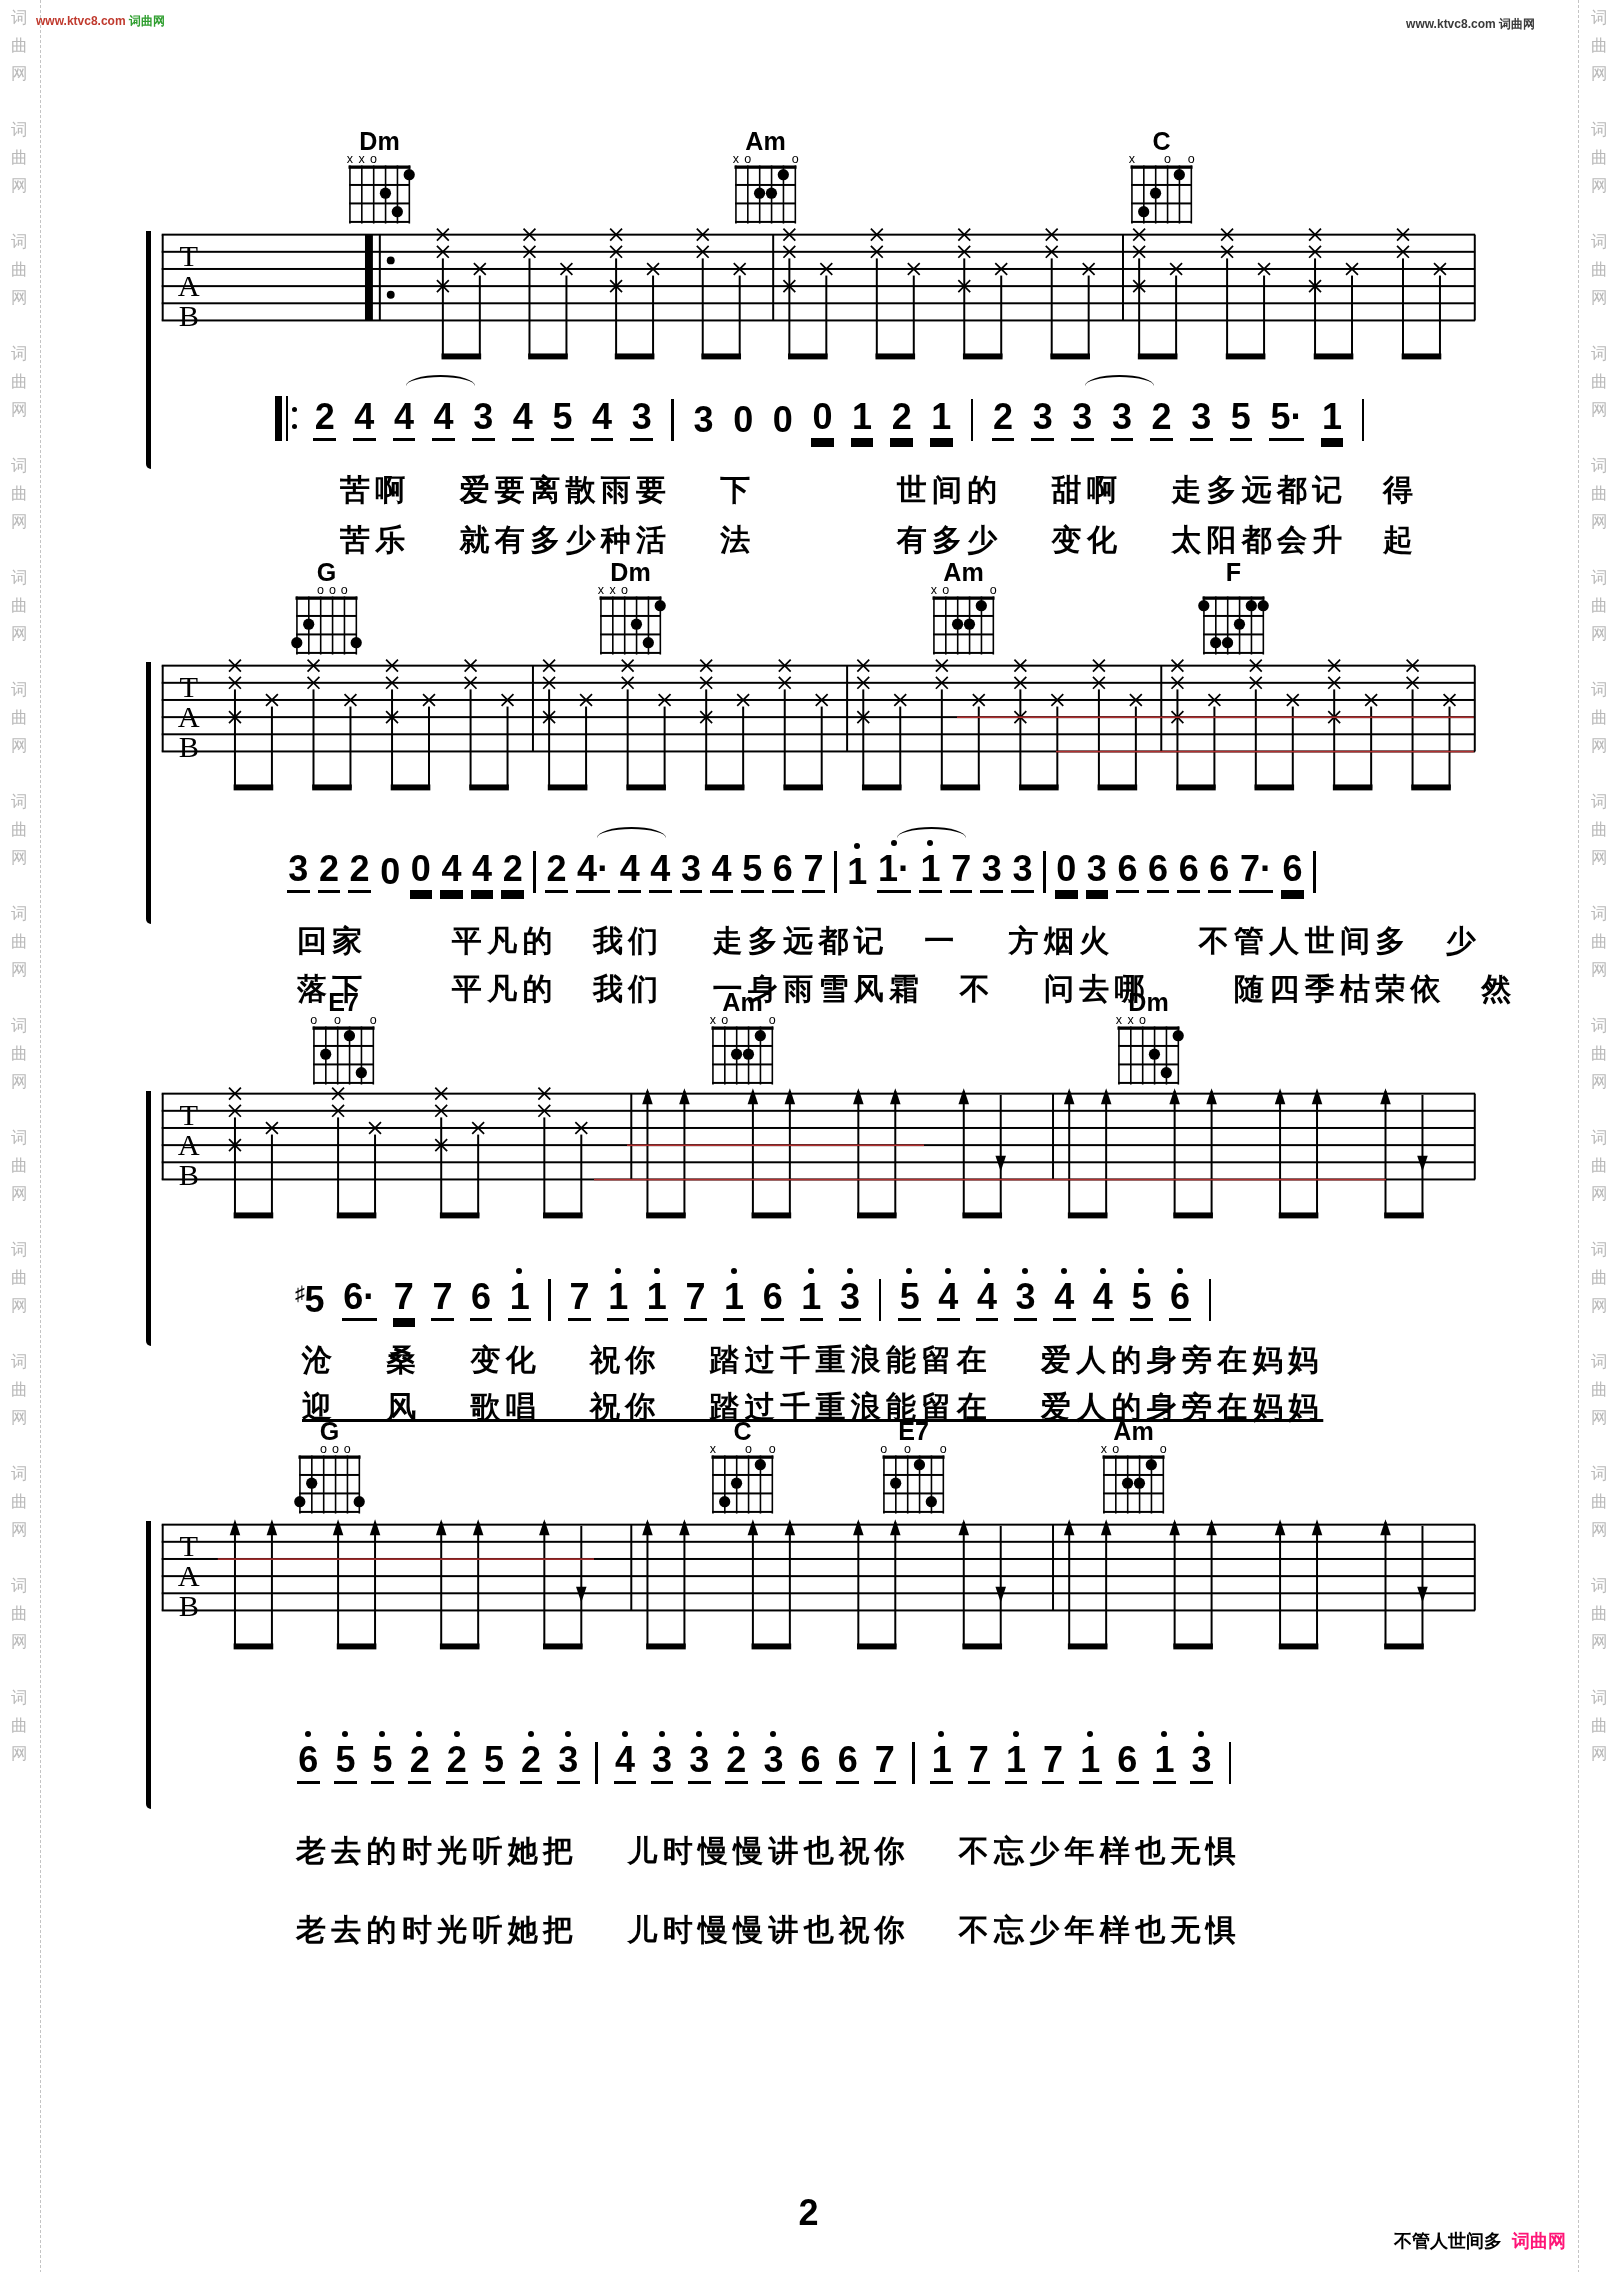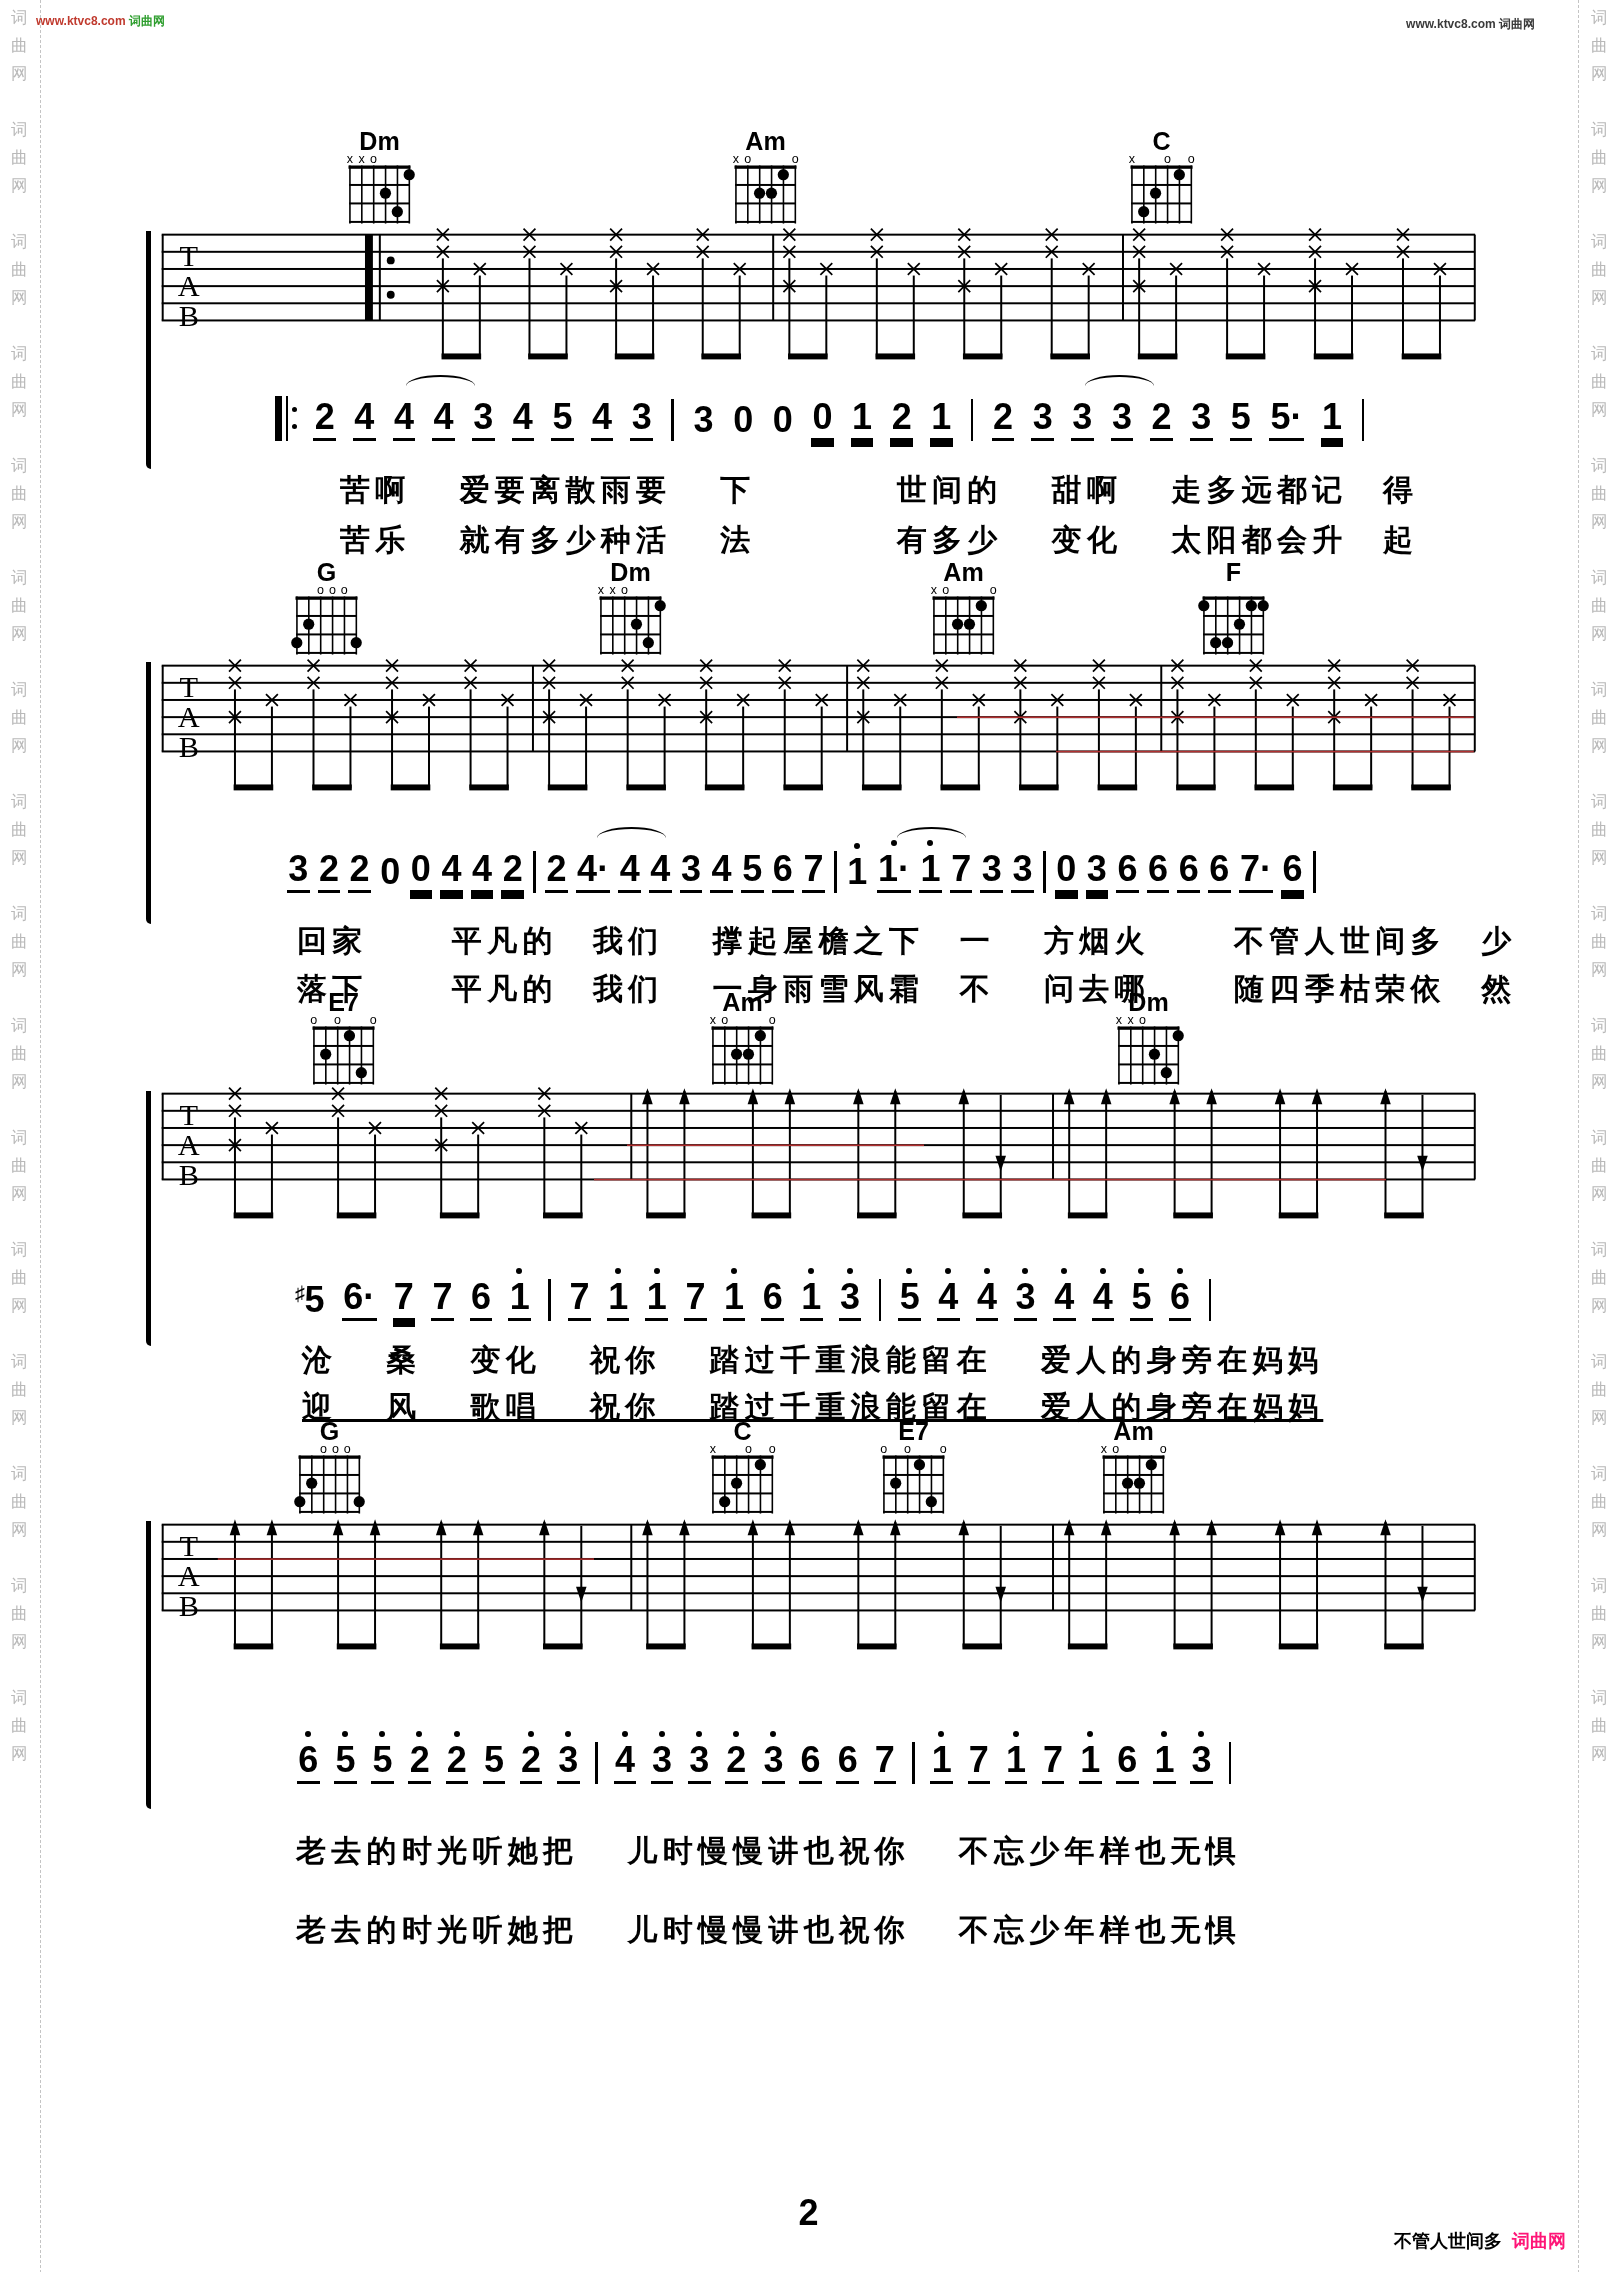--- a/index.html
+++ b/index.html
@@ -603,21 +603,21 @@
         <div class="tok"><span class="num u2">0</span></div>
         <div class="tok"><span class="num u2">3</span></div>
         <div class="tok"><span class="num u1">6</span></div>
         <div class="tok"><span class="num u1">6</span></div>
         <div class="tok"><span class="num u1">6</span></div>
         <div class="tok"><span class="num u1">6</span></div>
         <div class="tok"><span class="num u1">7·</span></div>
         <div class="tok"><span class="num u2">6</span></div>
         <div class="bar"></div>
       </div>
-      <div class="ly" style="left: 297px; top: 921px;">回家　　 平凡的　我们　 撑起屋檐之下　一　 方烟火　　 不管人世间多　少</div>
+      <div class="ly" style="left: 297px; top: 921px;">回家　　 平凡的　我们　 走多远都记　一　 方烟火　　 不管人世间多　少</div>
       <div class="ly" style="left: 297px; top: 969px;">落下　　 平凡的　我们　 一身雨雪风霜　不　 问去哪　　 随四季枯荣依　然</div>
       <div class="bracket" style="left: 146px; top: 1091px; height: 255px;"></div>
       <svg width="99" height="106" viewBox="0 0 150 160" style="left: 294px; top: 988px;">
         <text x="75" y="34" text-anchor="middle" font-family="&quot;Liberation Sans&quot;,sans-serif" font-size="38" font-weight="bold" fill="#000">E7</text>
         <text x="30" y="54" text-anchor="middle" font-family="&quot;Liberation Sans&quot;,sans-serif" font-size="19" fill="#000">o</text>
         <text x="66" y="54" text-anchor="middle" font-family="&quot;Liberation Sans&quot;,sans-serif" font-size="19" fill="#000">o</text>
         <text x="120" y="54" text-anchor="middle" font-family="&quot;Liberation Sans&quot;,sans-serif" font-size="19" fill="#000">o</text>
         <rect x="28" y="58" width="94" height="5" fill="#000"></rect>
         <rect x="29" y="86" width="92" height="3" fill="#000"></rect>
         <rect x="29" y="114" width="92" height="3" fill="#000"></rect>

